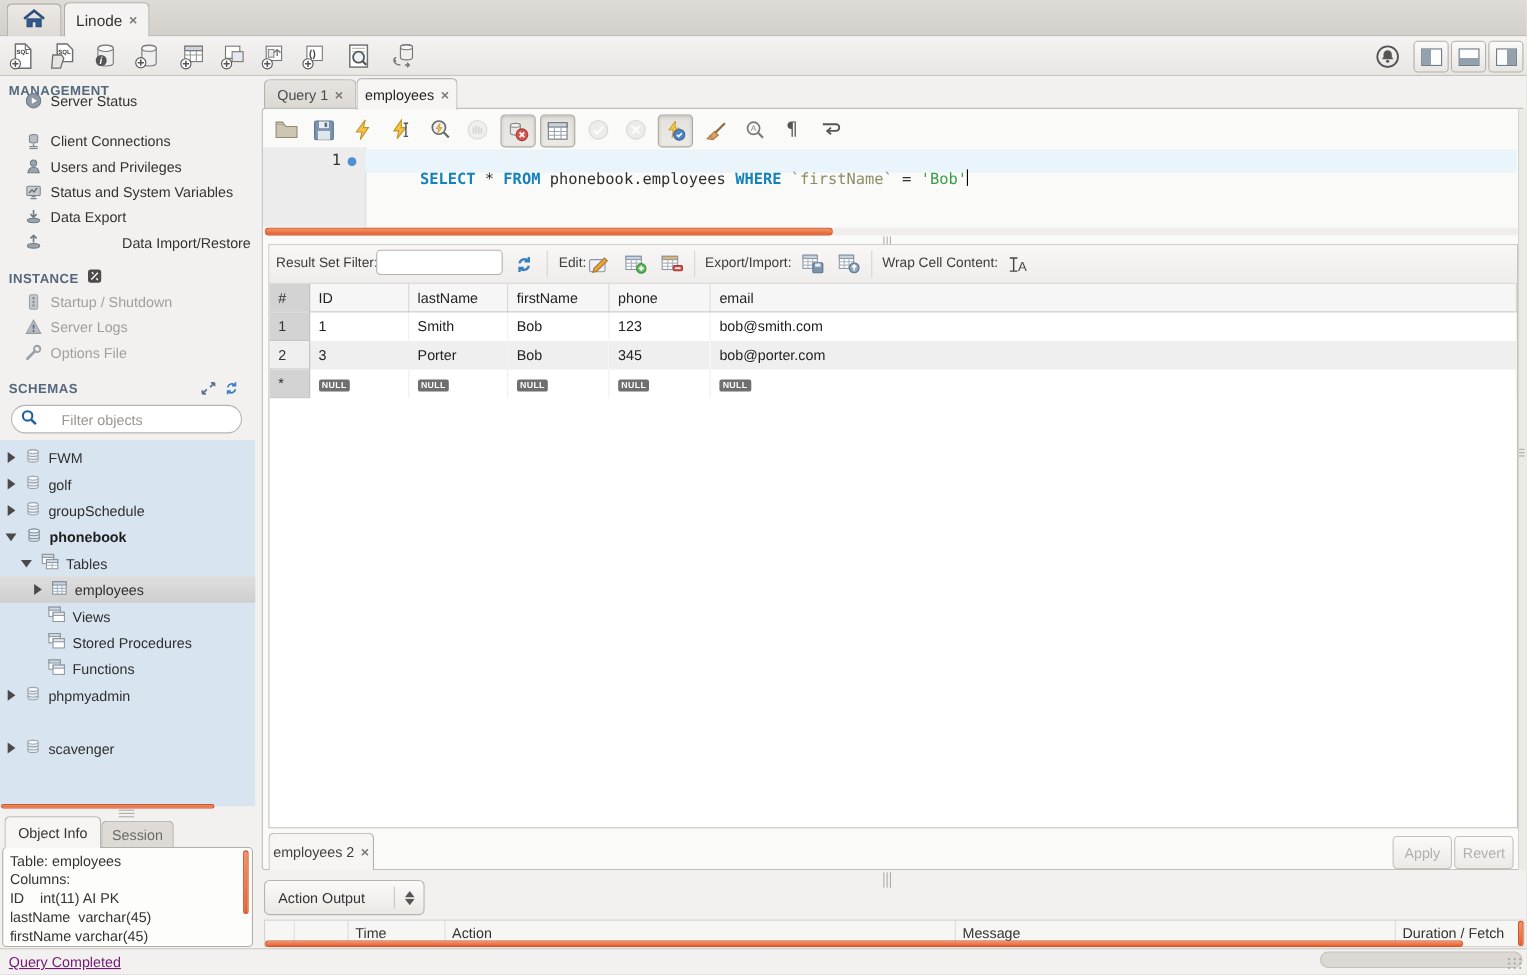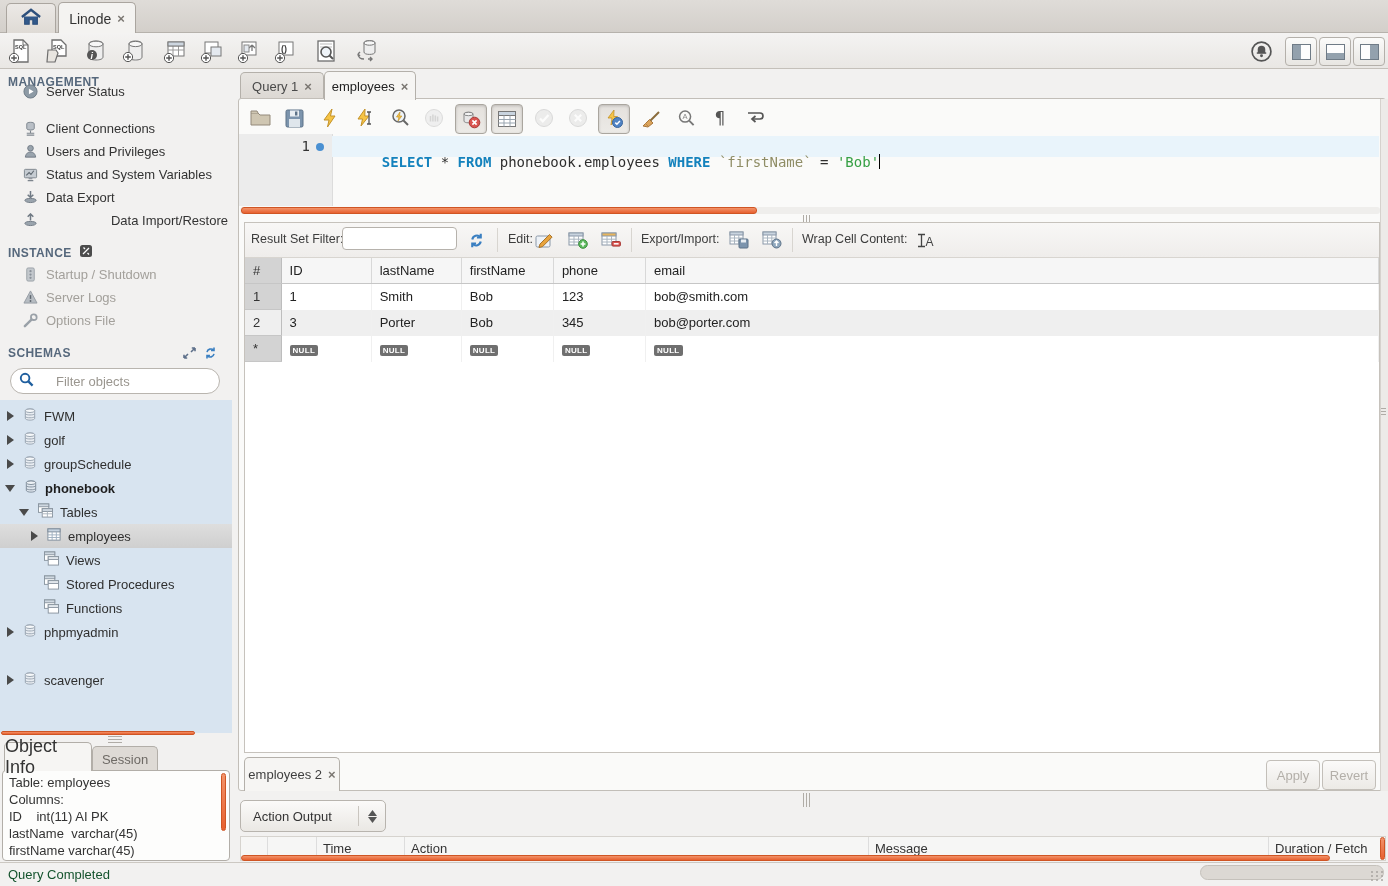--- a/index.html
+++ b/index.html
@@ -36,21 +36,21 @@
   .tri-r{width:0;height:0;border-top:5px solid transparent;border-bottom:5px solid transparent;border-left:7px solid #4a4a4a;display:inline-block;}
   .tri-d{width:0;height:0;border-left:5px solid transparent;border-right:5px solid transparent;border-top:7px solid #4a4a4a;display:inline-block;}
   .spacer{display:inline-block;width:7px;}
   
   .oitab{position:absolute;border:1px solid #b2aea8;border-bottom:none;border-radius:5px 5px 0 0;display:flex;align-items:center;justify-content:center;cursor:pointer;}
   #objpanel{left:2px;top:770px;width:228px;height:91px;border:1px solid #b2aea8;border-radius:4px;background:#fdfdfc;box-sizing:border-box;padding:3px 6px;overflow:hidden;}
   #objpanel .ln{white-space:pre;line-height:17px;color:#333;}
   
   .orange{background:linear-gradient(#f2936a,#e7602f);border-radius:3px;border:1px solid #cf5524;box-sizing:border-box;}
   
-  #statusbar{left:0;top:862px;width:1388px;height:24px;background:#f2f1f0;border-top:1px solid #ccc8c2;display:flex;align-items:center;padding-left:8px;box-sizing:border-box;color:#14532d;}
+  #statusbar{left:0;top:862px;width:1388px;height:24px;background:#f2f1f0;border-top:1px solid #ccc8c2;display:flex;align-items:center;padding-left:8px;box-sizing:border-box;color:#701a75;text-decoration:underline;}
   
   .qtab{position:absolute;height:26px;border:1px solid #b4b0aa;border-bottom:none;border-radius:5px 5px 0 0;background:linear-gradient(#e7e4e0,#dcd8d3);
         display:flex;align-items:center;justify-content:center;gap:6px;color:#4a4a4a;cursor:pointer;}
   .qtab.active{background:#f6f5f3;height:28px;z-index:3;}
   
   #bigpanel{left:238px;top:98px;width:1148px;height:693px;border:1px solid #c2beb8;border-radius:3px;background:#fafaf9;box-sizing:border-box;}
   .etbtn{position:absolute;top:104px;width:30px;height:28px;display:flex;align-items:center;justify-content:center;cursor:pointer;}
   .etbtn.pressed{border:1px solid #aaa69f;border-radius:4px;background:linear-gradient(#e4e1dd,#eceae6);box-shadow:inset 0 1px 3px rgba(0,0,0,.18);}
   .etbtn.dis{opacity:.45;}
   
@@ -446,21 +446,21 @@
   </div>
 
   <div class="abs orange" style="left:1px;top:731px;width:194px;height:4px;border-radius:2px;"></div>
   <div class="abs gripv" style="left:108px;top:736px;">
       <i></i>
       <i></i>
       <i></i>
     </div>
 
   <div class="oitab" style="left:4px;top:742px;width:86px;height:28px;background:#f6f5f3;z-index:2;">
-    <span style="font-size:18px;color:#333;">Object Info</span>
+    <span style="font-size:13px;color:#333;">Object Info</span>
   </div>
   <div class="oitab" style="left:92px;top:746px;width:64px;height:24px;background:#dedad5;">
     <span style="font-size:13px;color:#6e6a65;">Session</span>
   </div>
   <div class="abs" id="objpanel">
     <div class="ln">Table: employees</div>
     <div class="ln">Columns:</div>
     <div class="ln">ID    int(11) AI PK</div>
     <div class="ln">lastName  varchar(45)</div>
     <div class="ln">firstName varchar(45)</div>

